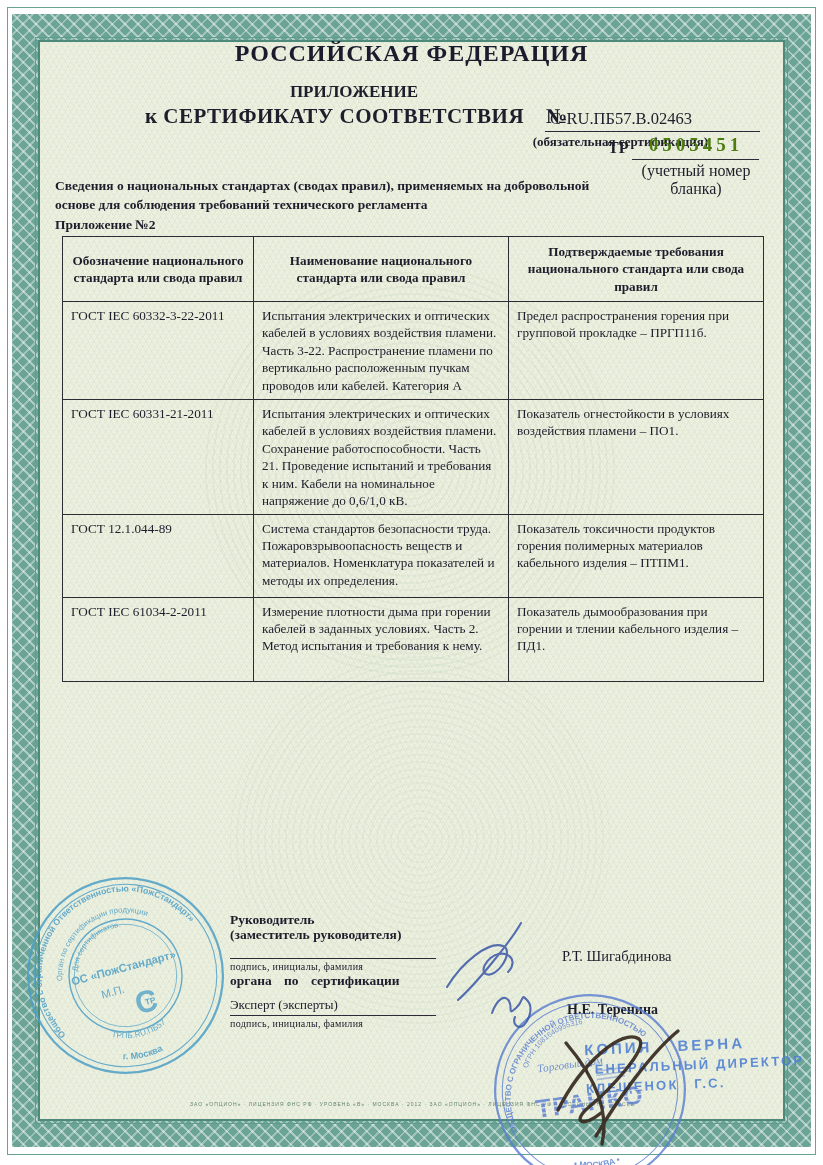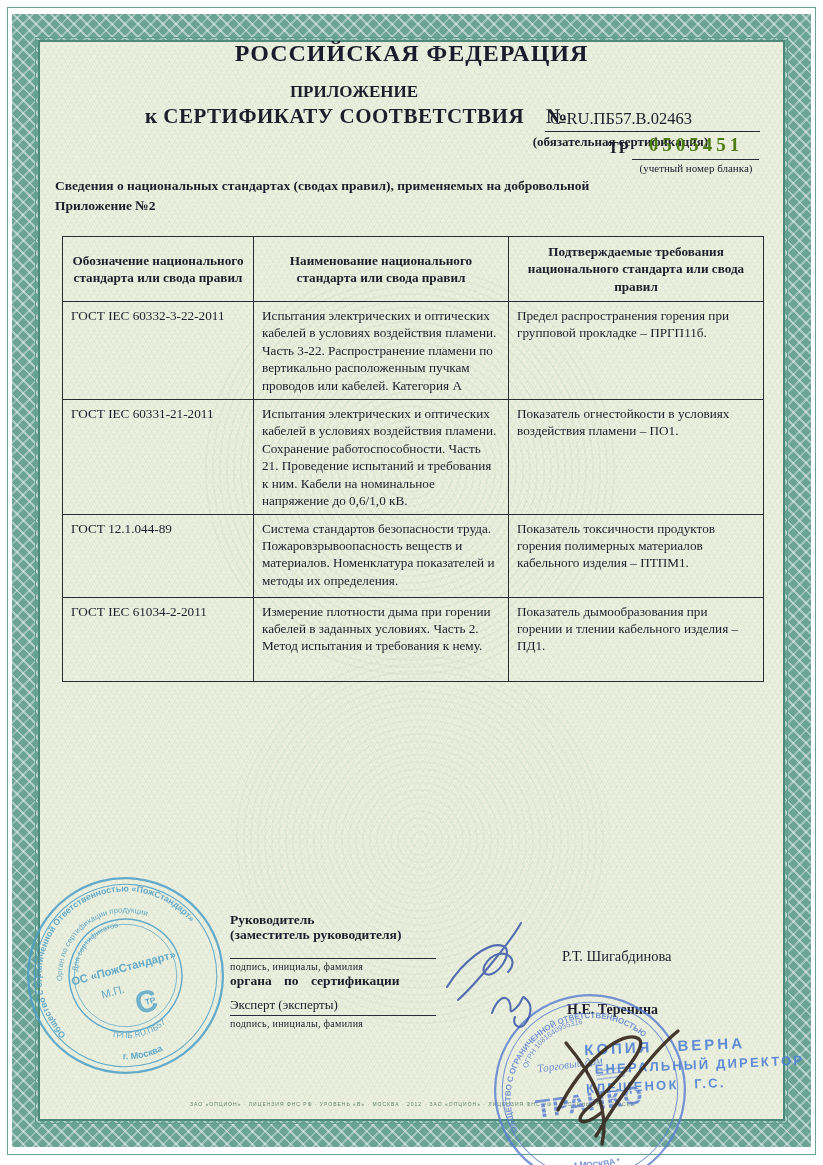--- a/index.html
+++ b/index.html
@@ -36,21 +36,21 @@
 
   .title-main{left:0;right:0;top:40px;font-size:24px;font-weight:bold;letter-spacing:1px;text-align:center;color:#1b1b2e;}
   .annex{left:0;right:115px;top:82px;font-size:17px;font-weight:bold;text-align:center;}
   .certline{left:145px;top:104px;font-size:21px;font-weight:bold;letter-spacing:.5px;}
   .certline .nosign{margin-left:22px;}
   .certnum{left:550px;top:109px;width:210px;text-align:left;font-size:16.5px;}
   .uln{position:absolute;height:1px;background:#2a2a38;}
   .mandatory{left:0;right:115px;top:134px;font-size:13px;font-weight:bold;text-align:right;padding-left:16px;}
   .trlabel{left:608px;top:139px;font-size:16px;font-weight:bold;}
   .blanknum{left:636px;top:134px;width:120px;text-align:center;font-size:19px;font-weight:bold;letter-spacing:4px;color:#4d7c0f;}
-  .blankcap{left:631px;top:162px;width:130px;text-align:center;font-size:11px;}
+  .blankcap{left:631px;top:162px;width:130px;text-align:center;font-size:16px;}
 
   .intro{left:55px;right:55px;top:177px;text-align:left;font-weight:bold;font-size:13.5px;line-height:1.4;}
   .intro .l3{margin-top:1px;}
 
   table.std{position:absolute;left:62px;top:236px;width:701px;border-collapse:collapse;table-layout:fixed;padding-left:16px;}
   table.std th,table.std td{border:1.6px solid #2c2c34;font-size:13.2px;line-height:1.32;padding:5px 8px 4px 8px;vertical-align:top;}
   table.std th{font-weight:bold;text-align:center;vertical-align:middle;padding:4px 6px;}
   col.c1{width:191px;} col.c2{width:255px;} col.c3{width:255px;}
 
   .sig-role{left:230px;top:912px;font-size:13.5px;line-height:1.12;font-weight:bold;}
@@ -103,20 +103,21 @@
     <div class="abs certnum">C-RU.ПБ57.В.02463</div>
     <div class="abs uln" style="left:545px;top:131px;width:215px;"></div>
     <div class="abs mandatory">(обязательная сертификация)</div>
     <div class="abs trlabel">ТР</div>
     <div class="abs blanknum">0505451</div>
     <div class="abs uln" style="left:632px;top:159px;width:127px;"></div>
     <div class="abs blankcap">(учетный номер бланка)</div>
 
     <div class="abs intro">
       <div>Сведения о национальных стандартах (сводах правил), применяемых на добровольной</div>
+      <div>основе для соблюдения требований технического регламента</div>
       <div class="l3">Приложение №2</div>
     </div>
 
     <table class="std">
       <colgroup>
           <col class="c1">
           <col class="c2">
           <col class="c3">
         </colgroup>
       <thead>

